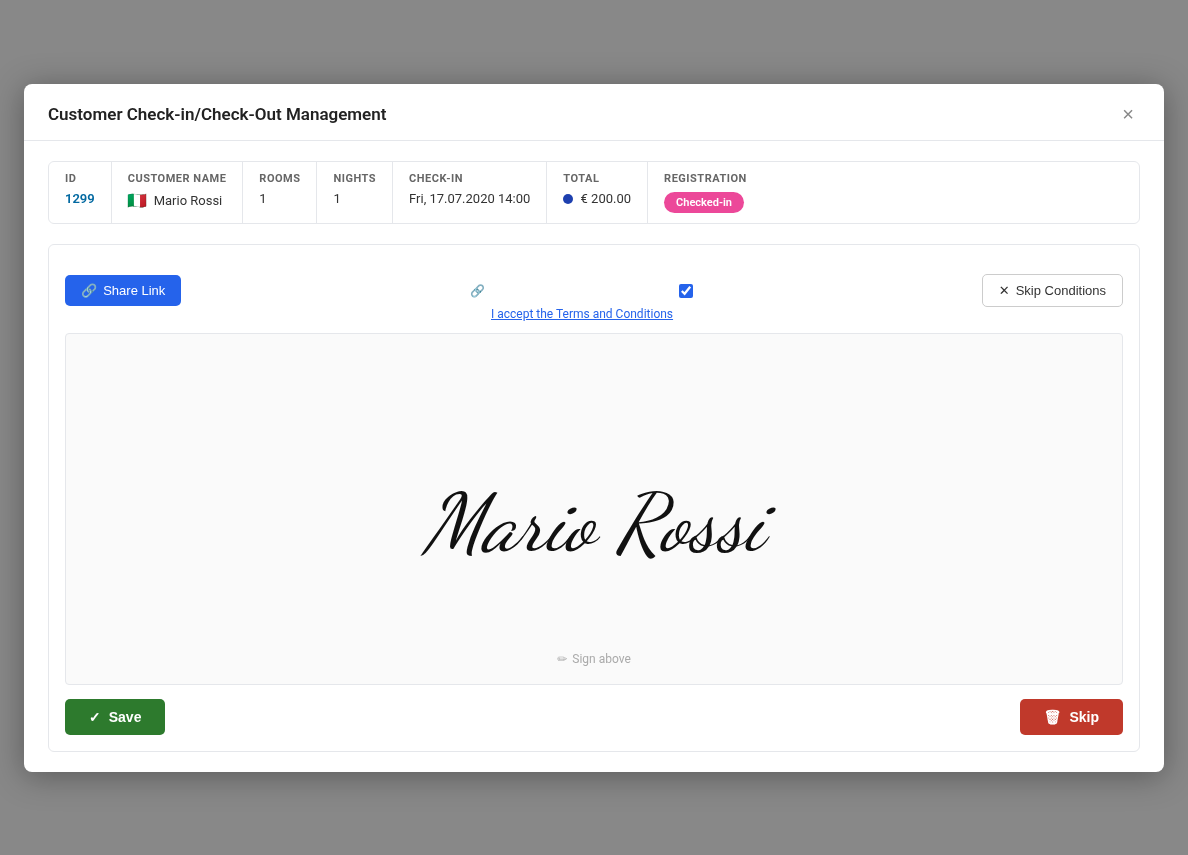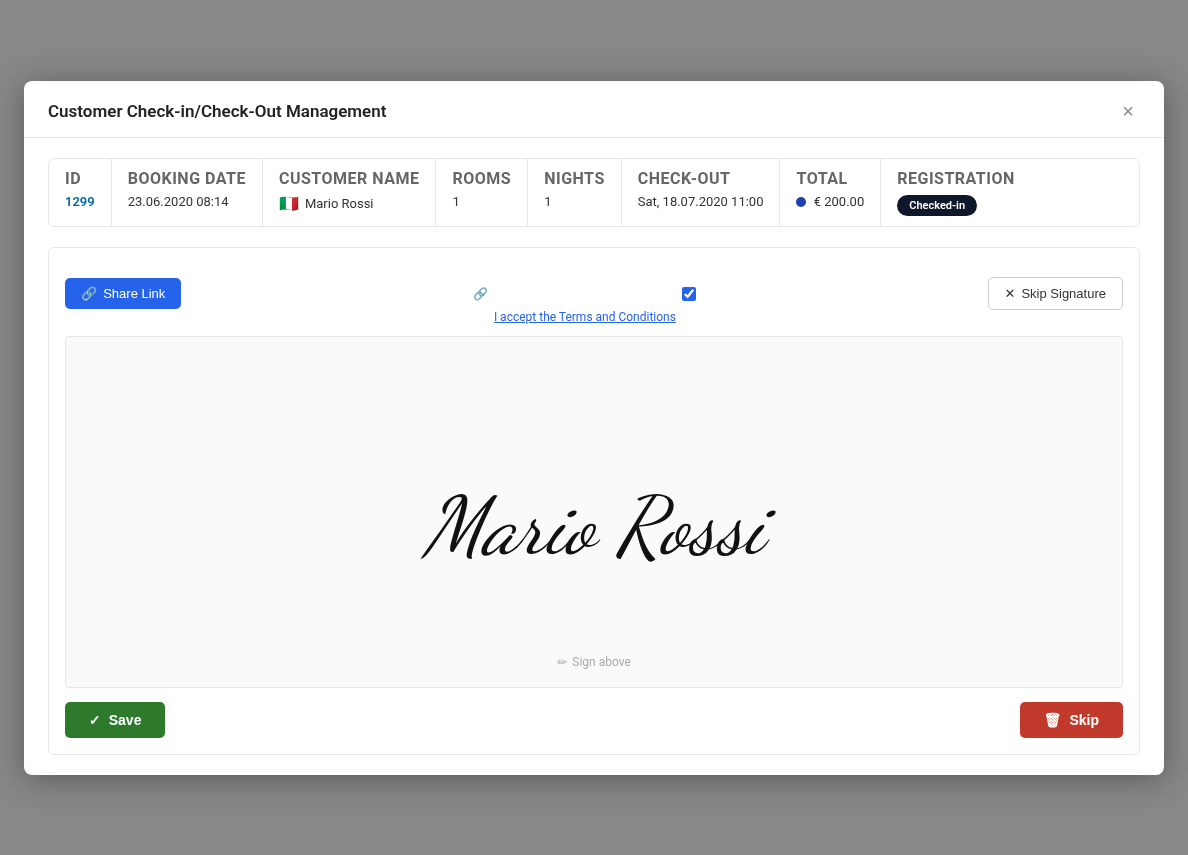--- a/index.html
+++ b/index.html
@@ -57,21 +57,21 @@
       overflow: hidden;
       margin-bottom: 20px;
     }
     .booking-cell {
       padding: 10px 16px;
       border-right: 1px solid #e5e7eb;
       flex-shrink: 0;
     }
     .booking-cell:last-child { border-right: none; flex: 1; }
     .booking-cell-label {
-      font-size: 16px;
+      font-size: 11px;
       font-weight: 700;
       color: #666;
       text-transform: uppercase;
       letter-spacing: 0.5px;
       margin-bottom: 6px;
     }
     .booking-cell-value {
       font-size: 13px;
       color: #333;
     }
@@ -82,21 +82,21 @@
     .customer-name-row {
       display: flex;
       align-items: center;
       gap: 6px;
     }
     .flag {
       font-size: 16px;
     }
     .status-badge {
       display: inline-block;
-      background: #0f172a;
+      background: #ec4899;
       color: #fff;
       font-size: 11px;
       font-weight: 600;
       padding: 4px 12px;
       border-radius: 20px;
     }
     .total-dot {
       display: inline-block;
       width: 10px;
       height: 10px;
@@ -240,48 +240,44 @@
 
     <div class="modal-body">
 
       <div class="booking-row">
 
         <div class="booking-cell">
           <div class="booking-cell-label">ID</div>
           <div class="booking-cell-value id-link">1299</div>
         </div>
 
-        <div class="booking-cell">
-          <div class="booking-cell-label">BOOKING DATE</div>
-          <div class="booking-cell-value">23.06.2020 08:14</div>
-        </div>
 
         <div class="booking-cell">
           <div class="booking-cell-label">CUSTOMER NAME</div>
           <div class="customer-name-row">
             <span class="flag">🇮🇹</span>
             <span class="booking-cell-value">Mario Rossi</span>
           </div>
         </div>
 
         <div class="booking-cell">
           <div class="booking-cell-label">ROOMS</div>
           <div class="booking-cell-value">1</div>
         </div>
 
         <div class="booking-cell">
           <div class="booking-cell-label">NIGHTS</div>
           <div class="booking-cell-value">1</div>
         </div>
 
-
-        <div class="booking-cell">
-          <div class="booking-cell-label">CHECK-OUT</div>
-          <div class="booking-cell-value">Sat, 18.07.2020 11:00</div>
-        </div>
+        <div class="booking-cell">
+          <div class="booking-cell-label">CHECK-IN</div>
+          <div class="booking-cell-value">Fri, 17.07.2020 14:00</div>
+        </div>
+
 
         <div class="booking-cell">
           <div class="booking-cell-label">TOTAL</div>
           <div class="booking-cell-value">
             <span class="total-dot"></span>
             <span>€ 200.00</span>
           </div>
         </div>
 
         <div class="booking-cell">
@@ -300,21 +296,21 @@
           </button>
 
           <label class="terms-label">
             <span>🔗</span>
             <span class="terms-link">I accept the Terms and Conditions</span>
             <input type="checkbox" class="terms-checkbox" checked="" style="">
           </label>
 
           <button class="skip-sig-btn">
             <span>✕</span>
-            <span>Skip Signature</span>
+            <span>Skip Conditions</span>
           </button>
         </div>
 
         <div class="signature-canvas-area">
           <div class="signature-image">
             <svg class="signature-svg" viewBox="0 0 560 180" xmlns="http://www.w3.org/2000/svg">
               <text x="50%" y="65%" dominant-baseline="middle" text-anchor="middle" font-family="'Brush Script MT', 'Dancing Script', cursive" font-size="82" fill="#111" style="font-style:italic;">Mario Rossi</text>
             </svg>
           </div>
           <div class="sign-hint">

